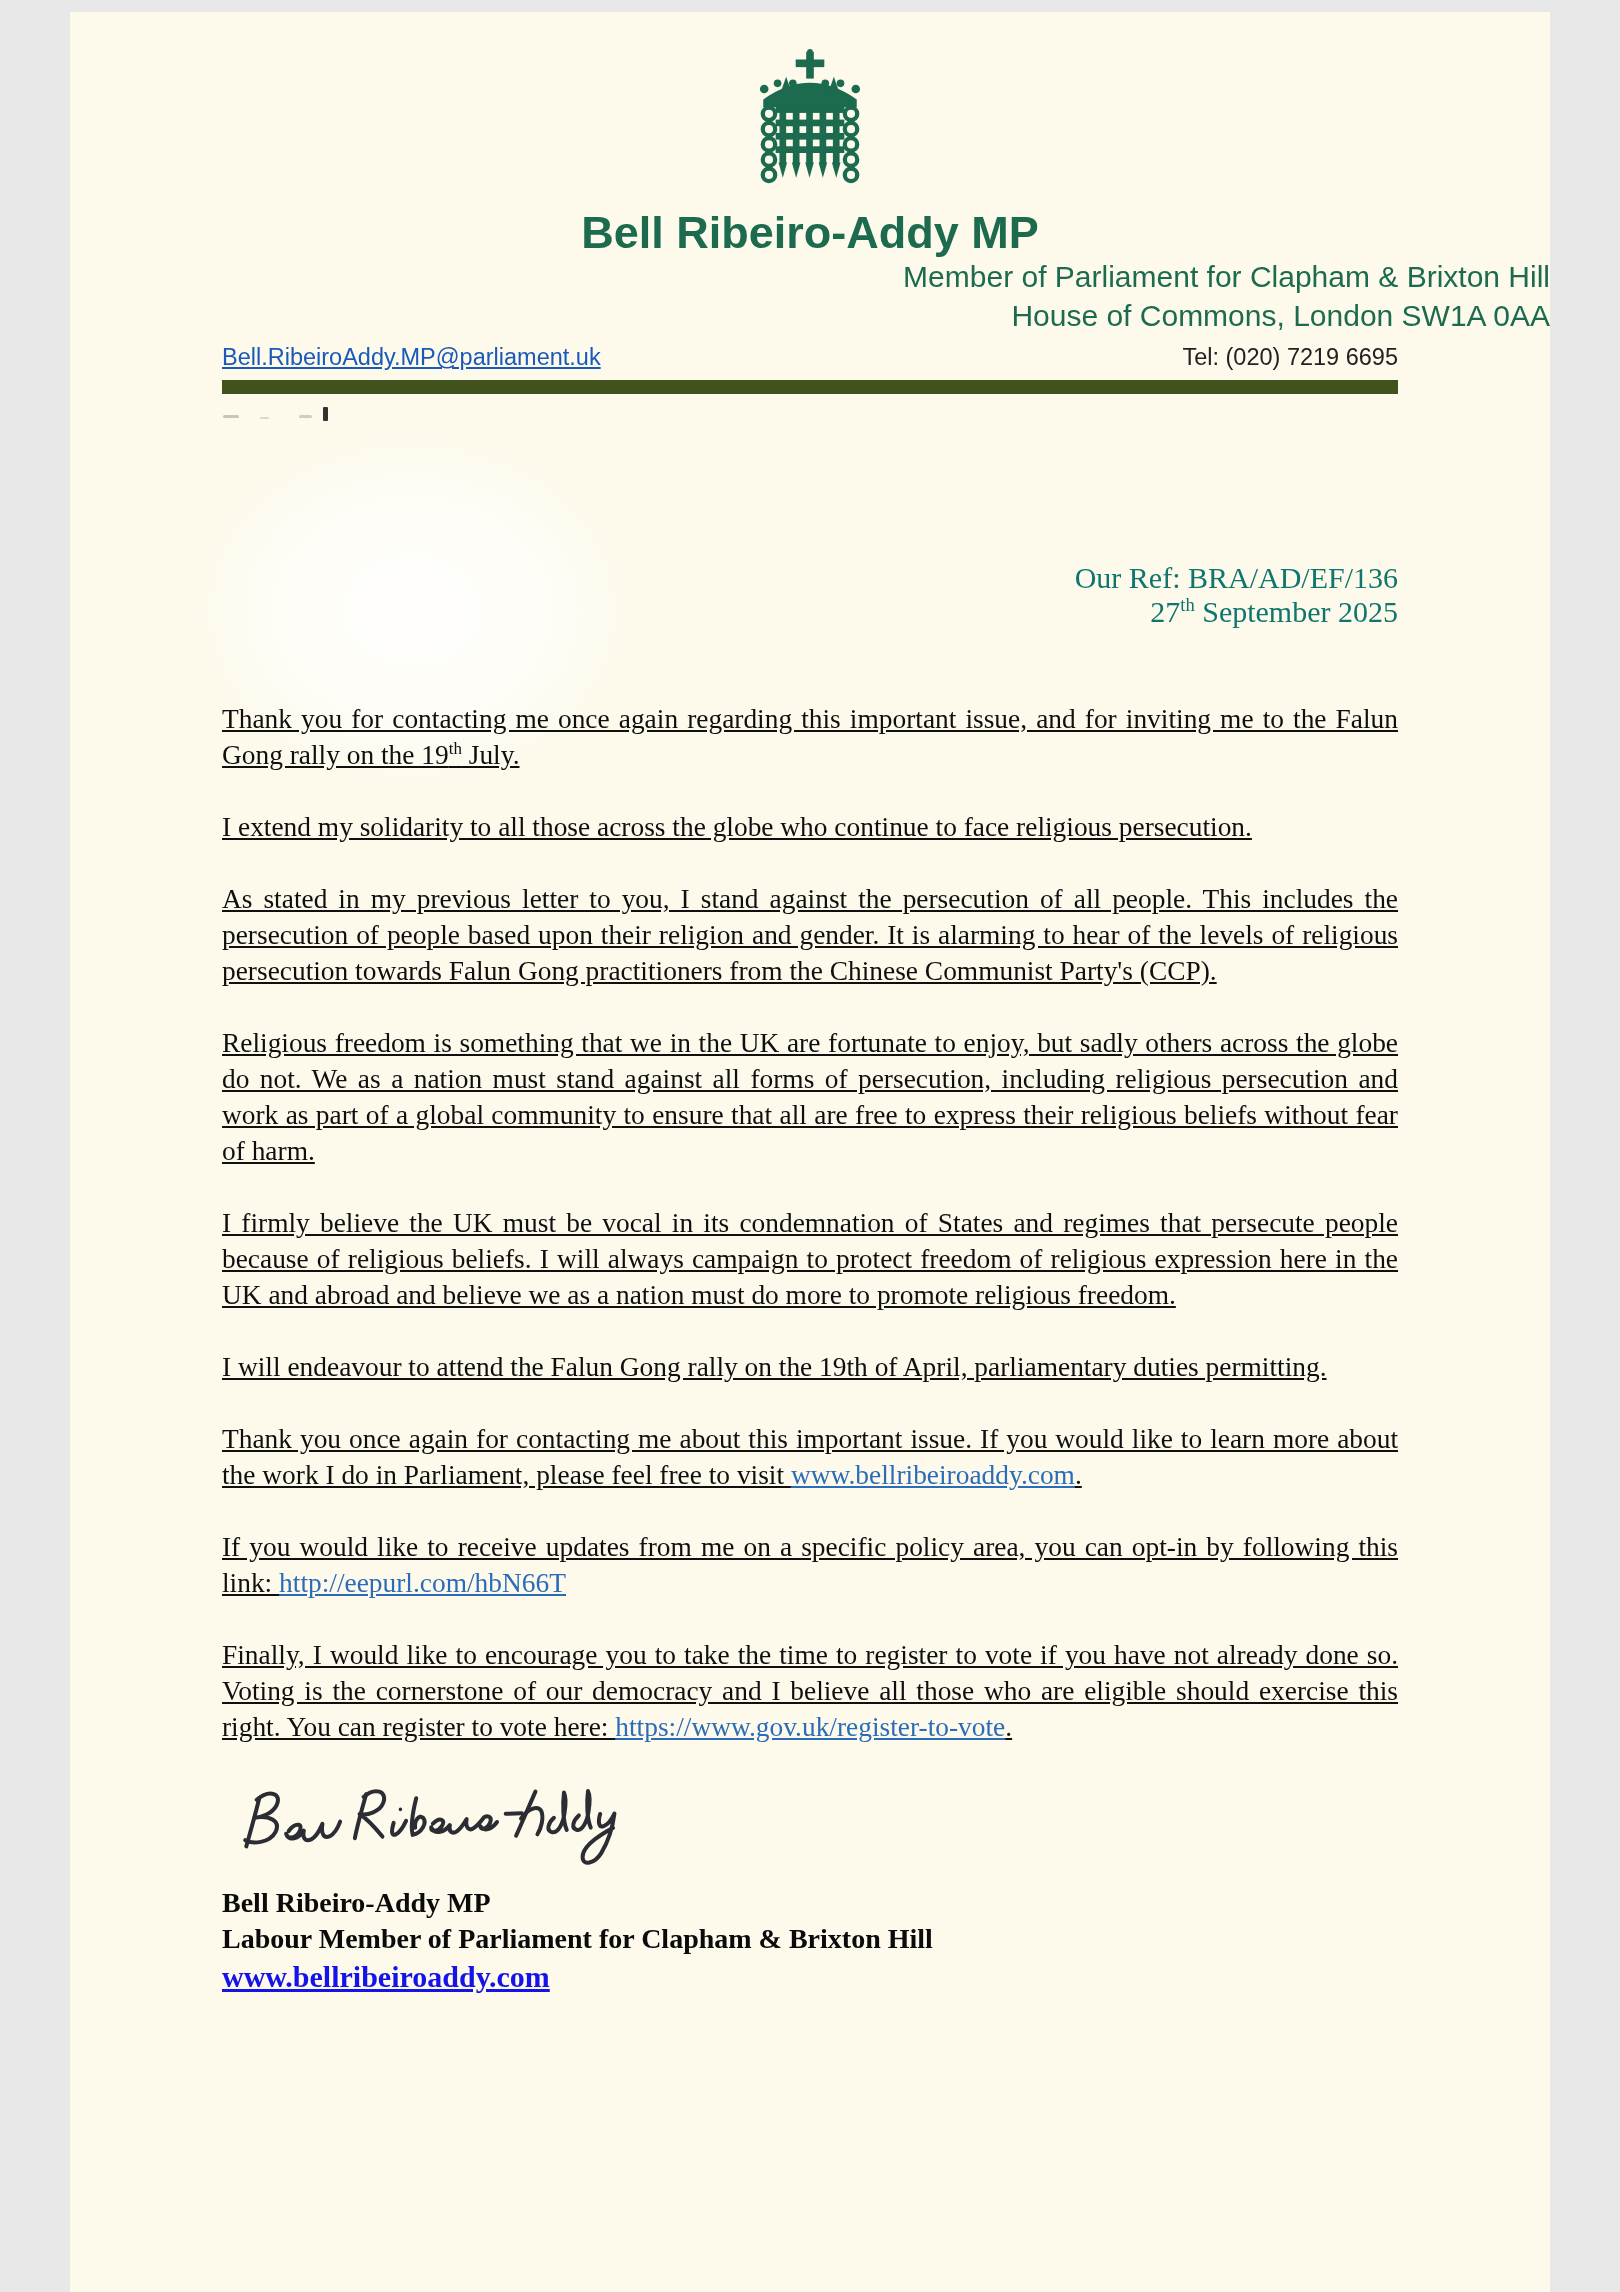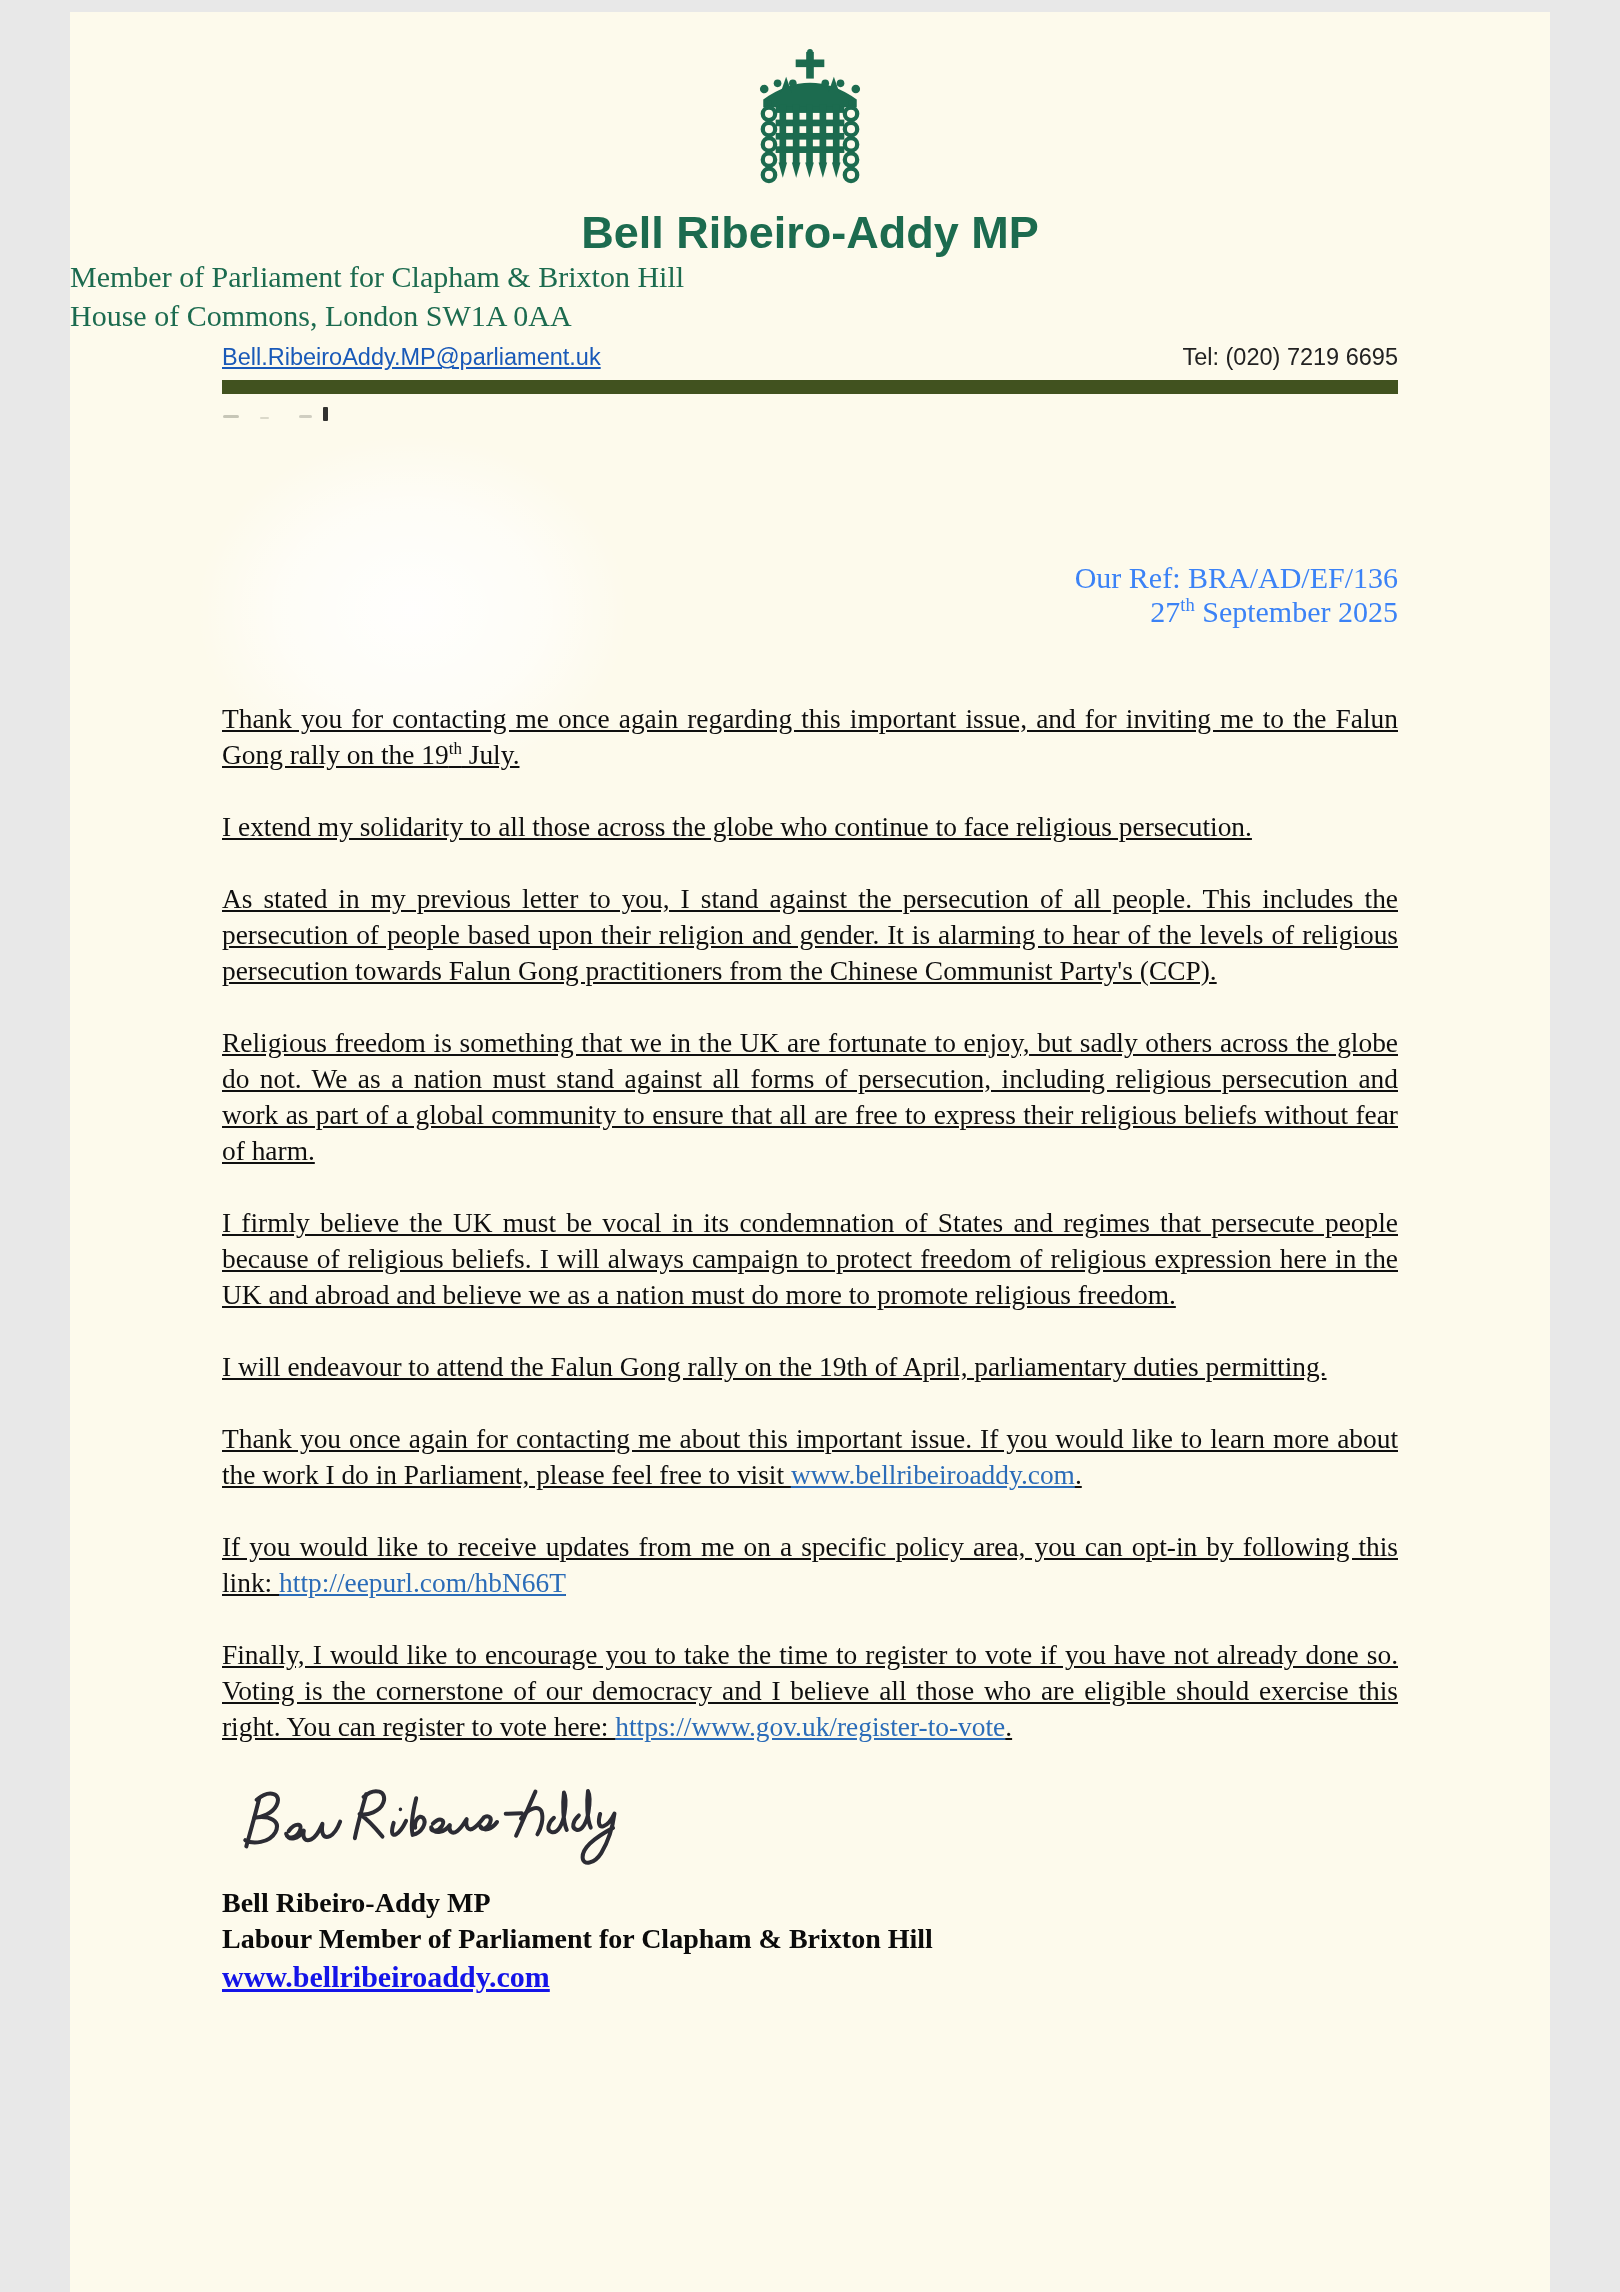--- a/index.html
+++ b/index.html
@@ -23,21 +23,21 @@
     overflow:hidden;
   }
   
   .crest{display:block;margin:37px auto 0;width:120px;height:145px;color:var(--green);}
   .title{
     margin:13.7px 0 0;text-align:center;
     font-family:"Liberation Sans", sans-serif;font-weight:bold;
     font-size:45px;line-height:49px;color:var(--green);
   }
   .subtitle{
-    text-align:left;font-family:Liberation Serif, serif;
+    text-align:right;font-family:Liberation Sans, sans-serif;
     font-size:30px;line-height:39px;color:var(--green);
   }
   .contact-row{
     display:flex;justify-content:space-between;align-items:baseline;
     padding:0 152px;margin-top:9.8px;
     font-family:"Liberation Sans", sans-serif;font-size:23.5px;line-height:27.4px;gap:24px;
   }
   .email-link{color:var(--email);text-decoration:underline;}
   .tel{color:#222;}
   .rule{height:14.7px;background:var(--bar);margin:7.8px 152px 0;}
@@ -49,21 +49,21 @@
     pointer-events:none;
   }
   .redaction .mark{position:absolute;background:#9a9a8d;height:2.9px;border-radius:2px;opacity:.55;}
   .redaction .m1{left:67px;top:15.7px;width:15.7px;}
   .redaction .m2{left:104px;top:17.6px;width:8.8px;opacity:.35;}
   .redaction .m3{left:143px;top:15.7px;width:12.7px;opacity:.45;}
   .redaction .tick{position:absolute;left:167px;top:7.8px;width:4.9px;height:14.7px;background:#1c1c1c;opacity:.9;border-radius:1px;}
   
   .ref-block{
     position:absolute;top:549px;right:152px;text-align:right;
-    font-size:30px;line-height:34px;color:#3b82f6;
+    font-size:30px;line-height:34px;color:#0f766e;
   }
   sup{font-size:0.62em;vertical-align:super;line-height:0;}
   
   .letter-body{position:absolute;top:689px;left:0;right:0;padding:0 152px;}
   .para{
     margin:0 0 36px;font-size:27.4px;line-height:36px;
     text-align:justify;color:#0f0f0f;text-decoration:underline;
   }
   .para .blink, .blink{color:var(--link);text-decoration:underline;}
   .valediction{margin:0;font-size:27.4px;line-height:36px;}

